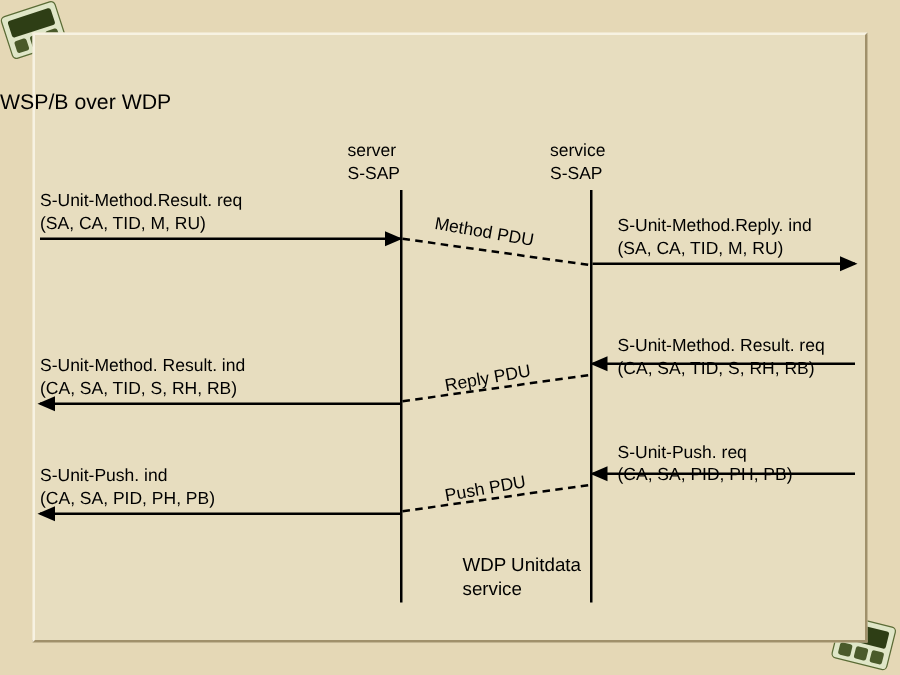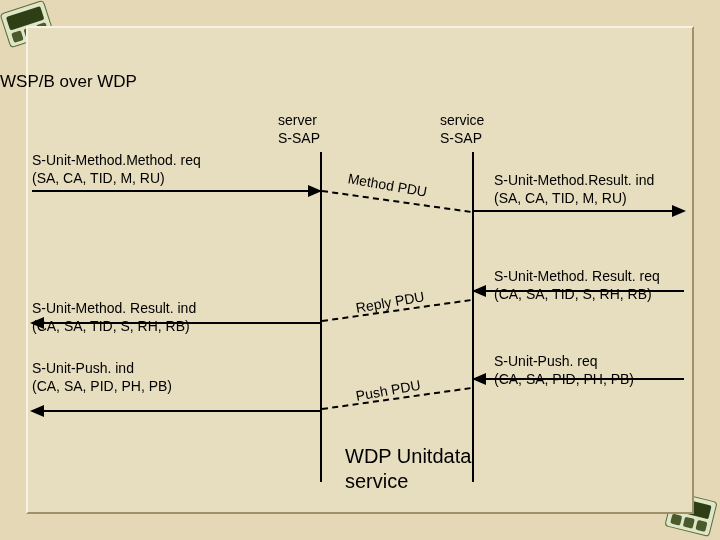--- a/index.html
+++ b/index.html
@@ -33,21 +33,21 @@
     border-top:6px solid transparent;border-bottom:6px solid transparent;
   }
   .harrow.r .head{right:-2px;border-left:14px solid #000}
   .harrow.l .head{left:-2px;border-right:14px solid #000}
   
   .pdu{position:absolute;height:0;border-top:2px dashed #000}
   .pdu-label{position:absolute;font-size:14px;transform-origin:left center}
   .rot-down{transform:rotate(10deg)}
   .rot-up{transform:rotate(-10deg)}
   
-  .wdp{position:absolute;left:345px;top:444px;font-size:20px}
+  .wdp{position:absolute;left:370px;top:444px;font-size:15px}
   
   .pager{
     position:absolute;width:44px;height:34px;
     background:#dfe6c7;border:1px solid #5a6b35;border-radius:4px;
     transform:rotate(-18deg);
   }
   .pager:before{
     content:"";position:absolute;left:4px;top:4px;right:4px;height:14px;
     background:#2e3e15;border-radius:2px;
   }
@@ -80,39 +80,39 @@
 <div class="title">WSP/B over WDP</div>
 
 <div class="txt" style="left:278px;top:112px">server
 S-SAP</div>
 <div class="txt" style="left:440px;top:112px">service
 S-SAP</div>
 
 <div class="vline" style="left:320px"></div>
 <div class="vline" style="left:472px"></div>
 
-<div class="txt" style="left:32px;top:152px">S-Unit-Method.Method. req
+<div class="txt" style="left:32px;top:152px">S-Unit-Method.Result. req
 (SA, CA, TID, M, RU)</div>
 <div class="harrow r" style="left:32px;top:190px;width:288px">
     <span class="head"></span>
   </div>
 
-<div class="txt" style="left:32px;top:300px">S-Unit-Method. Result. ind
+<div class="txt" style="left:32px;top:284px">S-Unit-Method. Result. ind
 (CA, SA, TID, S, RH, RB)</div>
 <div class="harrow l" style="left:32px;top:322px;width:288px">
     <span class="head"></span>
   </div>
 
-<div class="txt" style="left:32px;top:360px">S-Unit-Push. ind
+<div class="txt" style="left:32px;top:372px">S-Unit-Push. ind
 (CA, SA, PID, PH, PB)</div>
 <div class="harrow l" style="left:32px;top:410px;width:288px">
     <span class="head"></span>
   </div>
 
-<div class="txt" style="left:494px;top:172px">S-Unit-Method.Result. ind
+<div class="txt" style="left:494px;top:172px">S-Unit-Method.Reply. ind
 (SA, CA, TID, M, RU)</div>
 <div class="harrow r" style="left:474px;top:210px;width:210px">
     <span class="head"></span>
   </div>
 
 <div class="txt" style="left:494px;top:268px">S-Unit-Method. Result. req
 (CA, SA, TID, S, RH, RB)</div>
 <div class="harrow l" style="left:474px;top:290px;width:210px">
     <span class="head"></span>
   </div>

